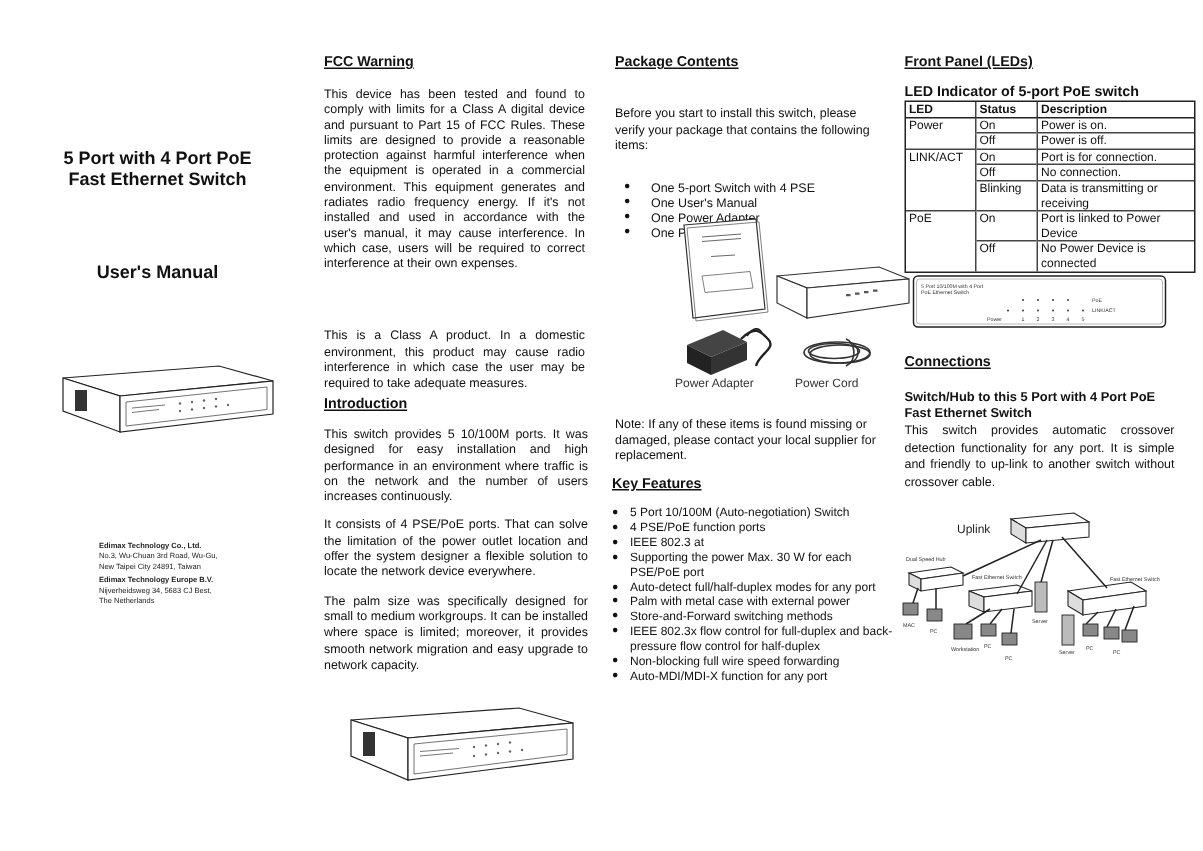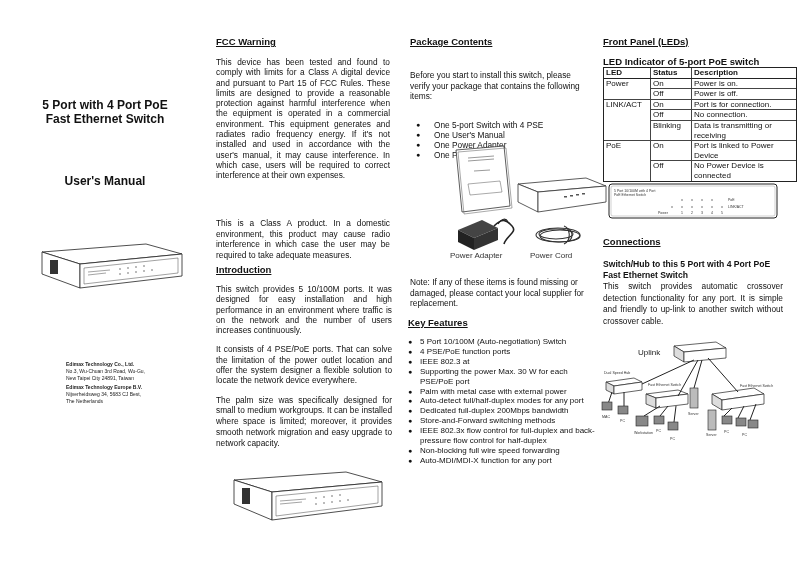--- a/index.html
+++ b/index.html
@@ -164,23 +164,22 @@
   <p class="p" style="line-height:10.5px; text-align:left;">Note: If any of these items is found missing or damaged, please contact your local supplier for replacement.</p>
 </div>
 
 <div class="sect" style="left:408px; top:317px; width:190px;">
   <div class="h">Key Features</div>
   <ul class="b" style="margin-top:9px; font-size:8px; line-height:9.9px;">
     <li style="padding-left:12px;">5 Port 10/100M (Auto-negotiation) Switch</li>
     <li style="padding-left:12px;">4 PSE/PoE function ports</li>
     <li style="padding-left:12px;">IEEE 802.3 at</li>
     <li style="padding-left:12px;">Supporting the power Max. 30 W for each PSE/PoE port</li>
+    <li style="padding-left:12px;">Auto-detect full/half-duplex modes for any port</li>
     <li style="padding-left:12px;">Palm with metal case with external power</li>
-    <li style="padding-left:12px;">Auto-detect full/half-duplex modes for any port</li>
-    <li style="padding-left:12px;">Dedicated full-duplex 200Mbps bandwidth</li>
     <li style="padding-left:12px;">Store-and-Forward switching methods</li>
     <li style="padding-left:12px;">IEEE 802.3x flow control for full-duplex and back-pressure flow control for half-duplex</li>
     <li style="padding-left:12px;">Non-blocking full wire speed forwarding</li>
     <li style="padding-left:12px;">Auto-MDI/MDI-X function for any port</li>
   </ul>
 </div>
 
 <div class="sect" style="left:603px; top:36px; width:196px;">
   <div class="h">Front Panel (LEDs)</div>
   <div style="font-weight:bold; font-size:9.5px; margin-top:9px; line-height:11px;">LED Indicator of 5-port PoE switch</div>

